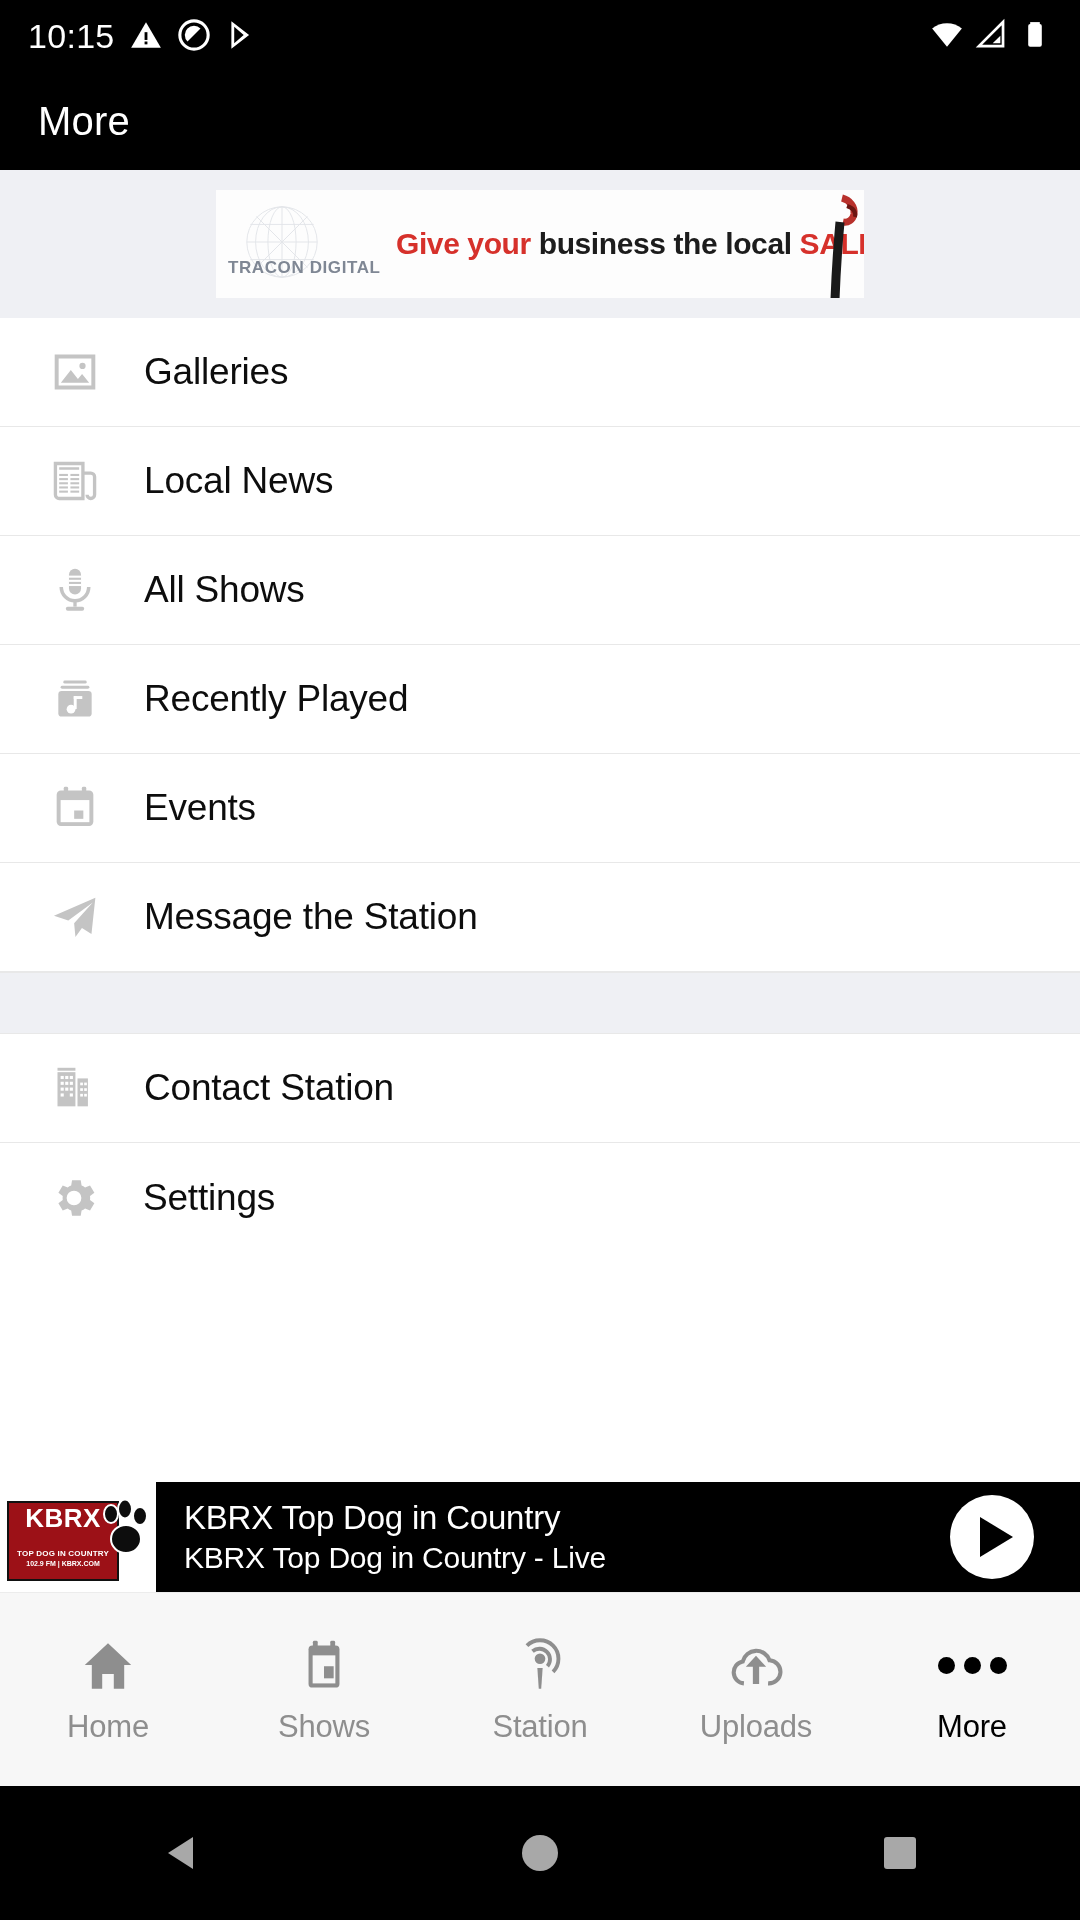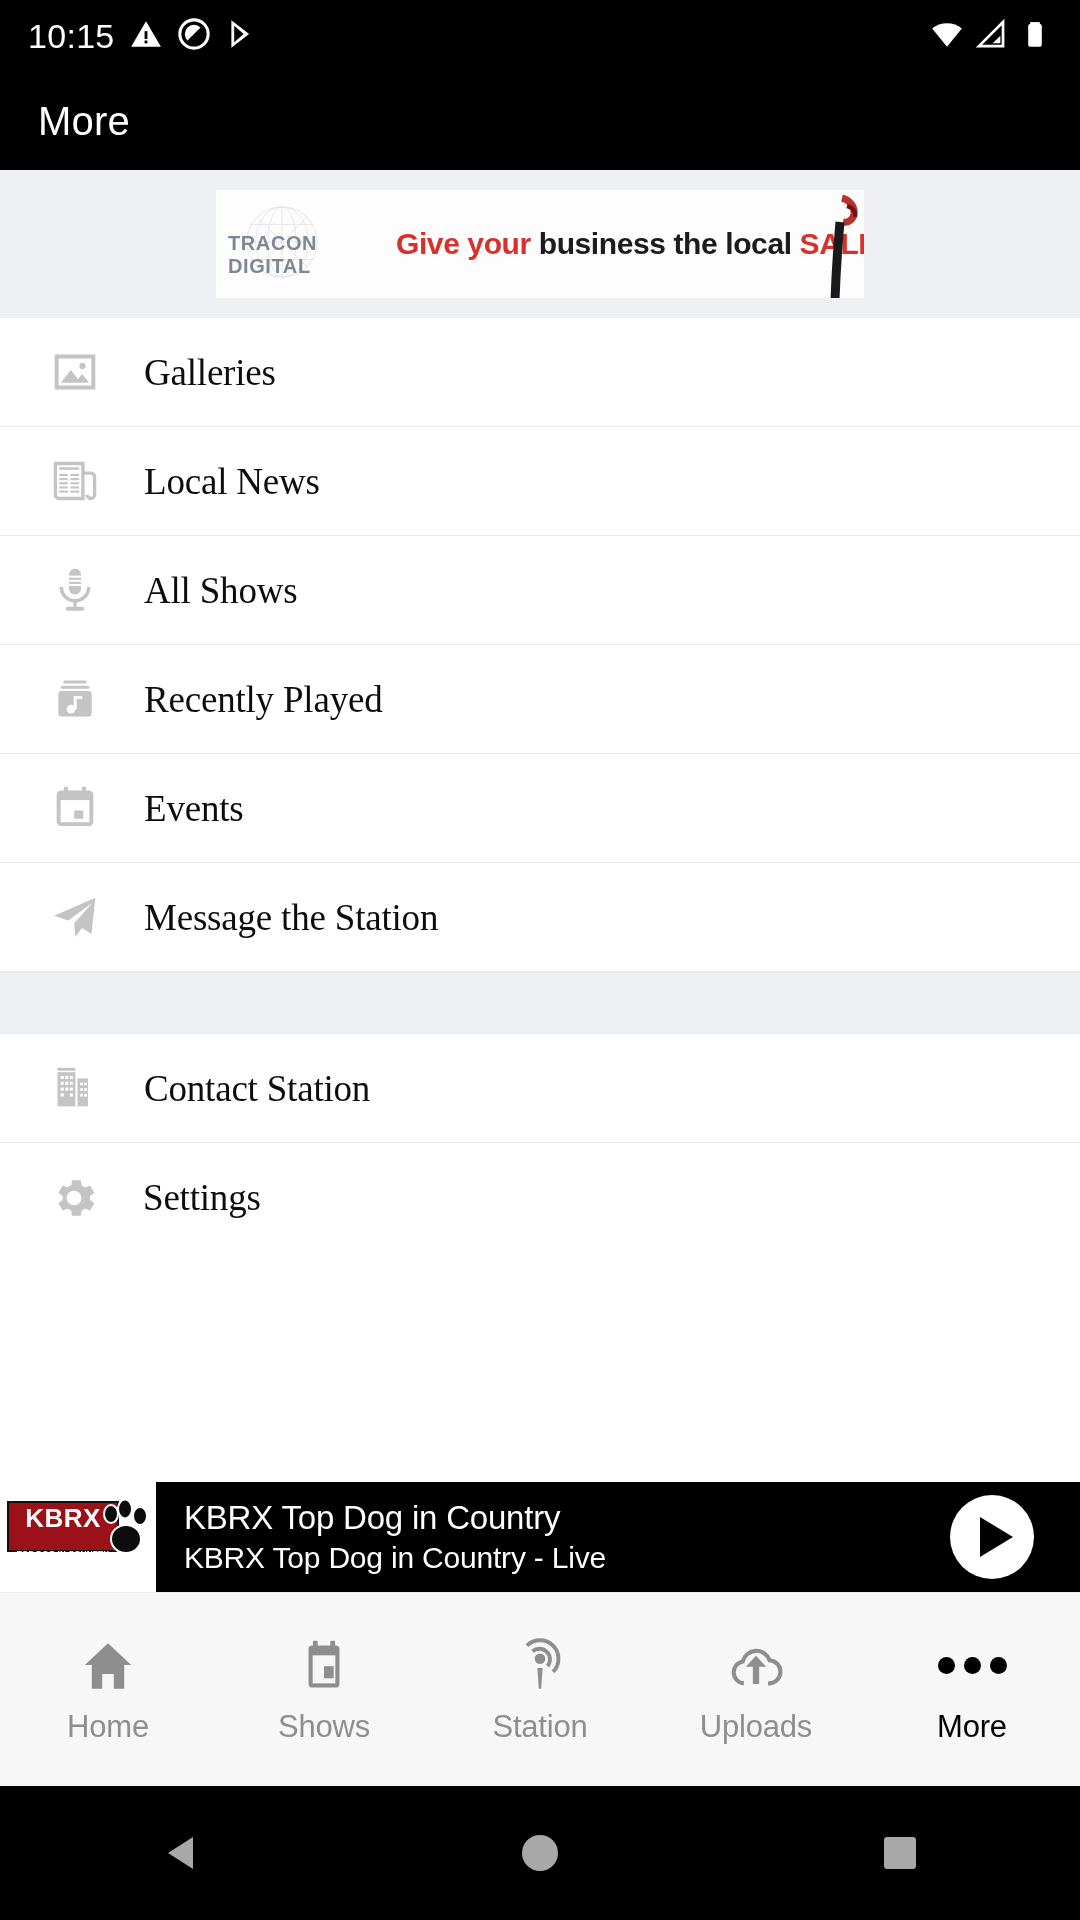--- a/index.html
+++ b/index.html
@@ -13,21 +13,21 @@
 
   
   .status-bar {
     height:72px;
     background:#000;
     display:flex;
     align-items:center;
     padding:0 28px;
     color:#fff;
   }
-  .status-left { display:flex; align-items:center; gap:14px; }
+  .status-left { display:flex; align-items:flex-end; gap:14px; }
   .status-time { font-size:34px; letter-spacing:.3px; font-weight:400; }
   .status-right { margin-left:auto; display:flex; align-items:center; gap:10px; }
   .sb-icon { display:block; }
 
   
   .app-bar {
     height:98px;
     background:#000;
     display:flex;
     align-items:center;
@@ -66,21 +66,21 @@
   }
   .ad-globe {
     position:absolute;
     left:22px; top:8px;
     width:88px; height:88px;
     opacity:.38;
   }
   .ad-logo-text {
     position:absolute;
     bottom:20px; left:12px;
-    font-size:20px;
+    font-size:17px;
     letter-spacing:.6px;
     color:#7f8794;
     font-weight:700;
     font-family:"Liberation Sans", sans-serif;
   }
   .ad-headline {
     font-size:30px;
     font-weight:700;
     color:#1c1c1c;
     white-space:nowrap;
@@ -110,21 +110,20 @@
     flex:none;
     display:flex; align-items:center; justify-content:center;
     color:#c4c4c4;
   }
   .menu-label {
     margin-left:42px;
     font-size:37px;
     color:#0d0d0d;
     font-weight:400;
     letter-spacing:-.2px;
-    font-family:Liberation Serif, serif;
   }
   .list-gap {
     height:62px;
     background:#eff0f4;
     border-top:1px solid #e8e8e8;
     border-bottom:1px solid #e8e8e8;
   }
 
   
   .now-playing {
@@ -142,21 +141,21 @@
     position:relative;
     overflow:hidden;
     display:flex; align-items:center; justify-content:center;
   }
   .kbrx-logo {
     width:150px; height:88px;
     position:relative;
   }
   .kbrx-red {
     position:absolute; left:4px; top:8px;
-    width:112px; height:51px;
+    width:112px; height:80px;
     background:#9c1117;
     border:2px solid #111;
     display:flex; flex-direction:column;
     align-items:center; justify-content:flex-start;
     padding-top:2px;
   }
   .kbrx-word {
     color:#fff; font-size:26px; font-weight:700;
     letter-spacing:.5px; line-height:26px;
     font-family:"Liberation Sans", sans-serif;

